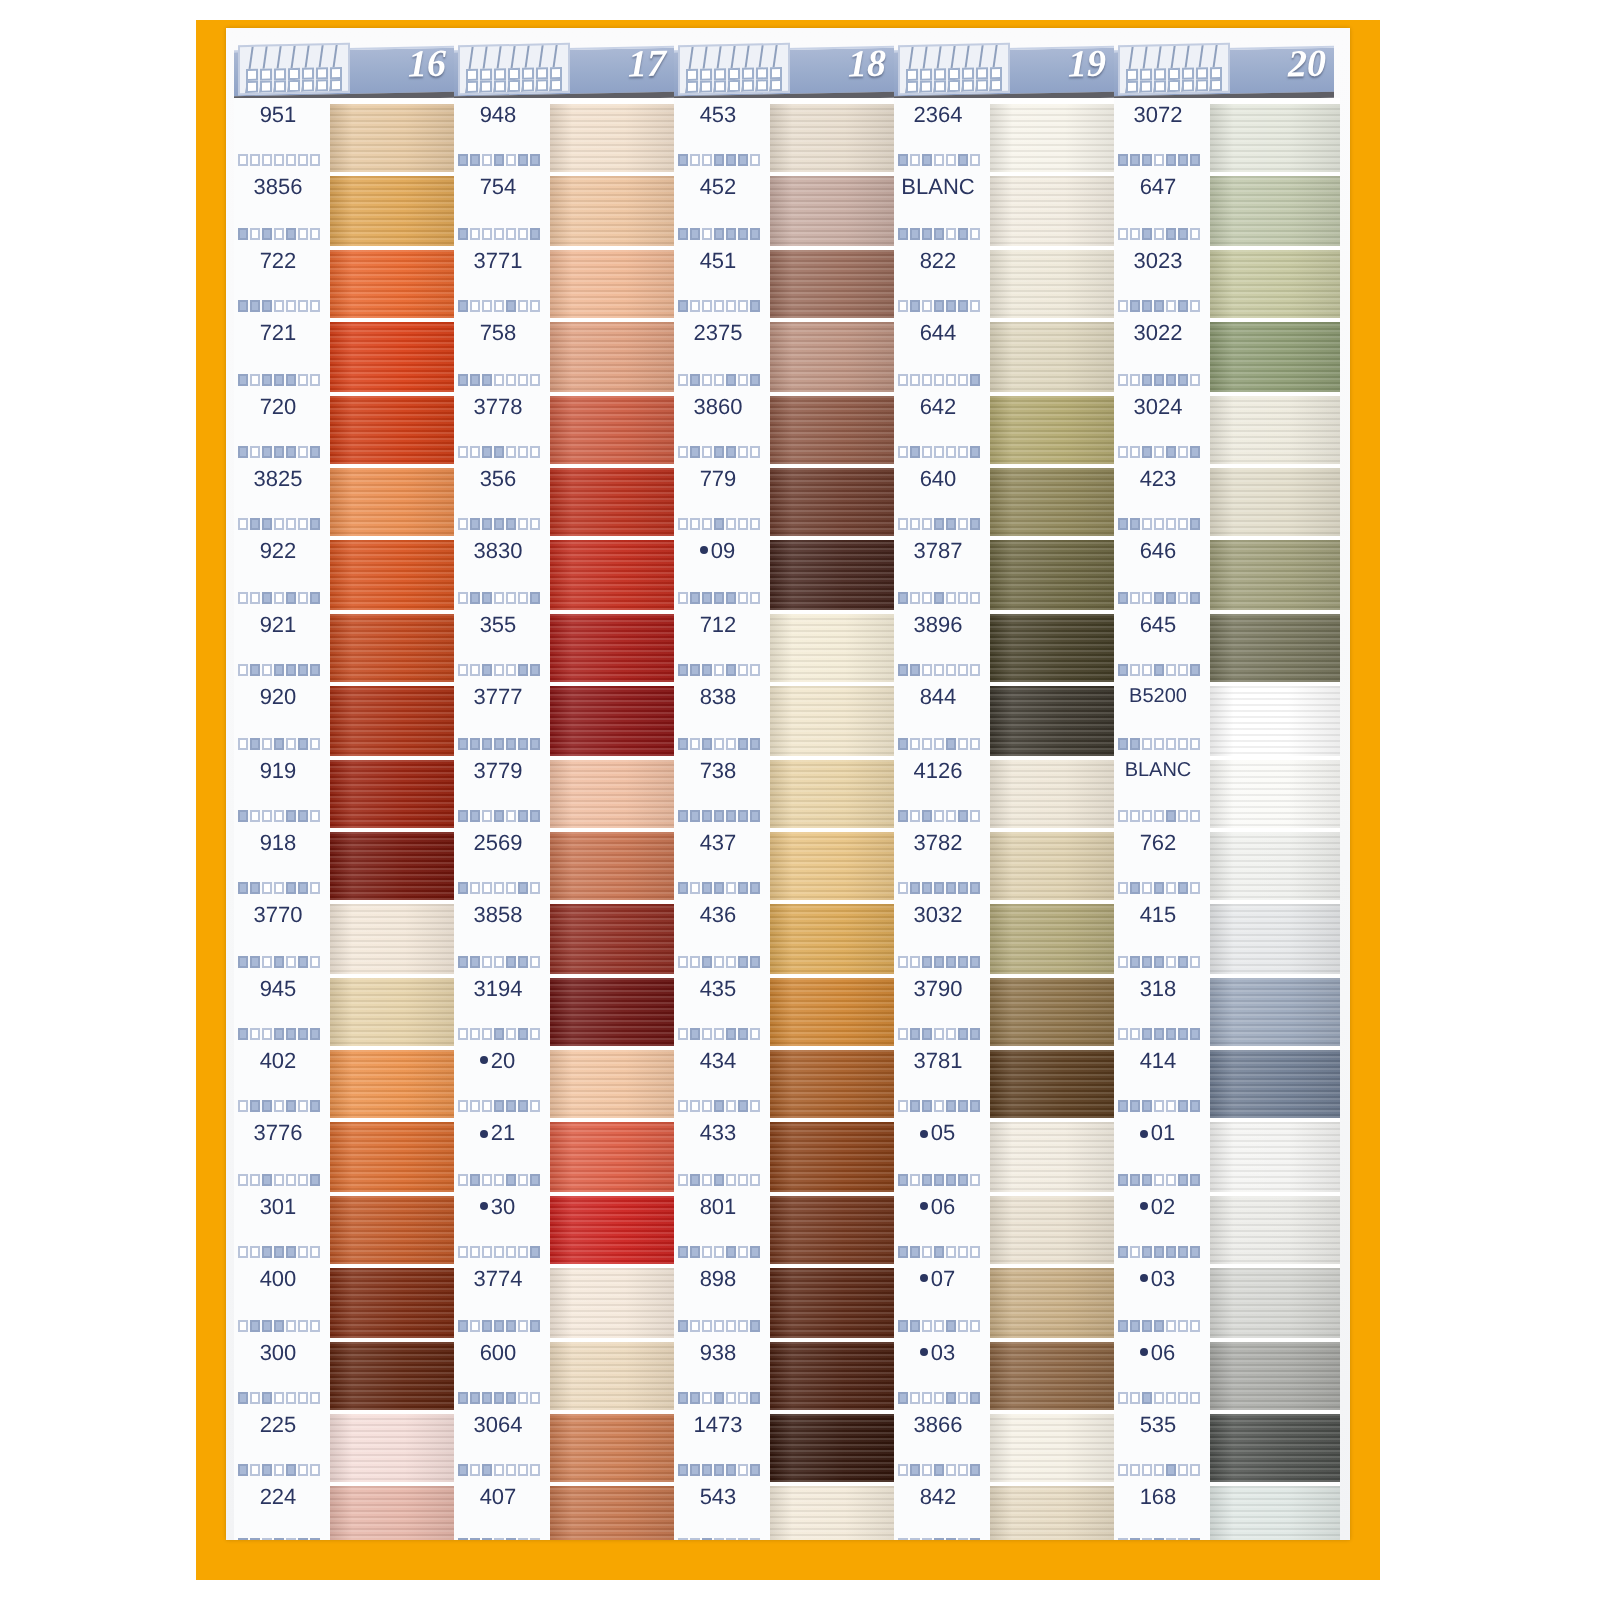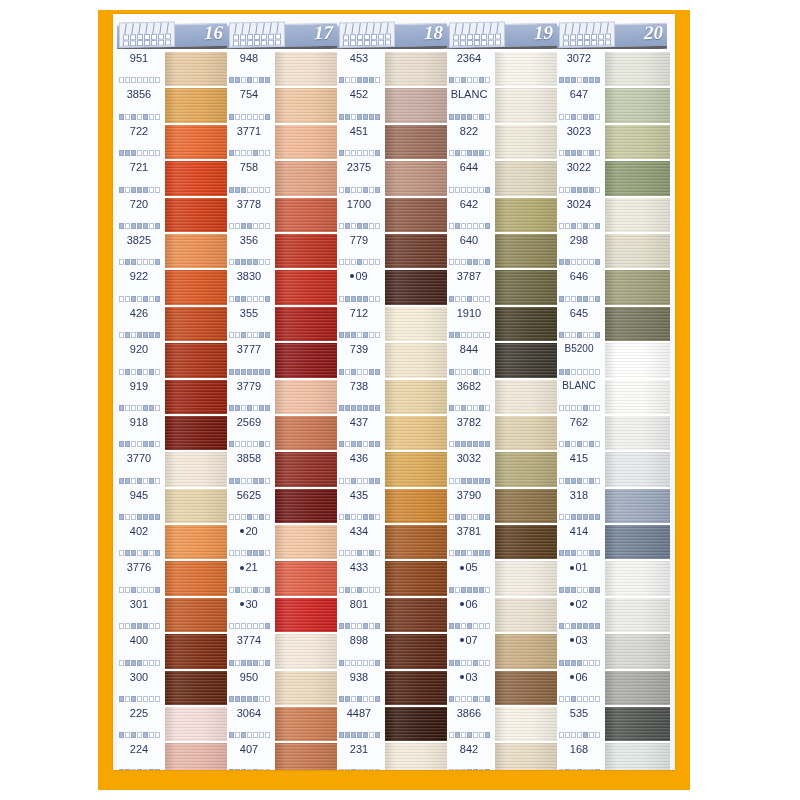--- a/index.html
+++ b/index.html
@@ -292,21 +292,21 @@
                   <span class=""></span>
                   <span class=""></span>
                   <span class="f"></span>
                   <span class=""></span>
                   <span class="f"></span>
                   <span class=""></span>
                   <span class="f"></span>
                 </div>
               </div>
               <div class="lblcell">
-                <div class="code">426</div>
+                <div class="code">921</div>
                 <div class="ticks">
                   <span class=""></span>
                   <span class="f"></span>
                   <span class=""></span>
                   <span class="f"></span>
                   <span class="f"></span>
                   <span class="f"></span>
                   <span class="f"></span>
                 </div>
               </div>
@@ -647,21 +647,21 @@
                   <span class="f"></span>
                   <span class="f"></span>
                   <span class=""></span>
                   <span class=""></span>
                   <span class="f"></span>
                   <span class="f"></span>
                   <span class=""></span>
                 </div>
               </div>
               <div class="lblcell">
-                <div class="code">5625</div>
+                <div class="code">3194</div>
                 <div class="ticks">
                   <span class=""></span>
                   <span class=""></span>
                   <span class=""></span>
                   <span class="f"></span>
                   <span class=""></span>
                   <span class="f"></span>
                   <span class=""></span>
                 </div>
               </div>
@@ -707,21 +707,21 @@
                   <span class="f"></span>
                   <span class=""></span>
                   <span class="f"></span>
                   <span class="f"></span>
                   <span class="f"></span>
                   <span class=""></span>
                   <span class="f"></span>
                 </div>
               </div>
               <div class="lblcell">
-                <div class="code">950</div>
+                <div class="code">600</div>
                 <div class="ticks">
                   <span class="f"></span>
                   <span class="f"></span>
                   <span class="f"></span>
                   <span class="f"></span>
                   <span class="f"></span>
                   <span class=""></span>
                   <span class=""></span>
                 </div>
               </div>
@@ -846,21 +846,21 @@
                   <span class=""></span>
                   <span class="f"></span>
                   <span class=""></span>
                   <span class=""></span>
                   <span class="f"></span>
                   <span class=""></span>
                   <span class="f"></span>
                 </div>
               </div>
               <div class="lblcell">
-                <div class="code">1700</div>
+                <div class="code">3860</div>
                 <div class="ticks">
                   <span class=""></span>
                   <span class="f"></span>
                   <span class=""></span>
                   <span class="f"></span>
                   <span class="f"></span>
                   <span class=""></span>
                   <span class=""></span>
                 </div>
               </div>
@@ -894,21 +894,21 @@
                   <span class="f"></span>
                   <span class="f"></span>
                   <span class="f"></span>
                   <span class=""></span>
                   <span class="f"></span>
                   <span class=""></span>
                   <span class=""></span>
                 </div>
               </div>
               <div class="lblcell">
-                <div class="code">739</div>
+                <div class="code">838</div>
                 <div class="ticks">
                   <span class="f"></span>
                   <span class=""></span>
                   <span class="f"></span>
                   <span class=""></span>
                   <span class=""></span>
                   <span class="f"></span>
                   <span class="f"></span>
                 </div>
               </div>
@@ -1014,33 +1014,33 @@
                   <span class="f"></span>
                   <span class="f"></span>
                   <span class=""></span>
                   <span class="f"></span>
                   <span class=""></span>
                   <span class=""></span>
                   <span class="f"></span>
                 </div>
               </div>
               <div class="lblcell">
-                <div class="code">4487</div>
-                <div class="ticks">
-                  <span class="f"></span>
-                  <span class="f"></span>
-                  <span class="f"></span>
-                  <span class="f"></span>
-                  <span class="f"></span>
-                  <span class=""></span>
-                  <span class="f"></span>
-                </div>
-              </div>
-              <div class="lblcell">
-                <div class="code">231</div>
+                <div class="code">1473</div>
+                <div class="ticks">
+                  <span class="f"></span>
+                  <span class="f"></span>
+                  <span class="f"></span>
+                  <span class="f"></span>
+                  <span class="f"></span>
+                  <span class=""></span>
+                  <span class="f"></span>
+                </div>
+              </div>
+              <div class="lblcell">
+                <div class="code">543</div>
                 <div class="ticks">
                   <span class=""></span>
                   <span class=""></span>
                   <span class="f"></span>
                   <span class=""></span>
                   <span class=""></span>
                   <span class=""></span>
                   <span class=""></span>
                 </div>
               </div>
@@ -1177,21 +1177,21 @@
                   <span class="f"></span>
                   <span class=""></span>
                   <span class=""></span>
                   <span class="f"></span>
                   <span class=""></span>
                   <span class=""></span>
                   <span class=""></span>
                 </div>
               </div>
               <div class="lblcell">
-                <div class="code">1910</div>
+                <div class="code">3896</div>
                 <div class="ticks">
                   <span class="f"></span>
                   <span class="f"></span>
                   <span class=""></span>
                   <span class=""></span>
                   <span class=""></span>
                   <span class=""></span>
                   <span class=""></span>
                 </div>
               </div>
@@ -1201,21 +1201,21 @@
                   <span class="f"></span>
                   <span class=""></span>
                   <span class=""></span>
                   <span class=""></span>
                   <span class="f"></span>
                   <span class=""></span>
                   <span class=""></span>
                 </div>
               </div>
               <div class="lblcell">
-                <div class="code">3682</div>
+                <div class="code">4126</div>
                 <div class="ticks">
                   <span class="f"></span>
                   <span class=""></span>
                   <span class="f"></span>
                   <span class=""></span>
                   <span class=""></span>
                   <span class="f"></span>
                   <span class=""></span>
                 </div>
               </div>
@@ -1448,21 +1448,21 @@
                   <span class=""></span>
                   <span class=""></span>
                   <span class="f"></span>
                   <span class=""></span>
                   <span class="f"></span>
                   <span class=""></span>
                   <span class="f"></span>
                 </div>
               </div>
               <div class="lblcell">
-                <div class="code">298</div>
+                <div class="code">423</div>
                 <div class="ticks">
                   <span class="f"></span>
                   <span class="f"></span>
                   <span class=""></span>
                   <span class=""></span>
                   <span class=""></span>
                   <span class=""></span>
                   <span class="f"></span>
                 </div>
               </div>

